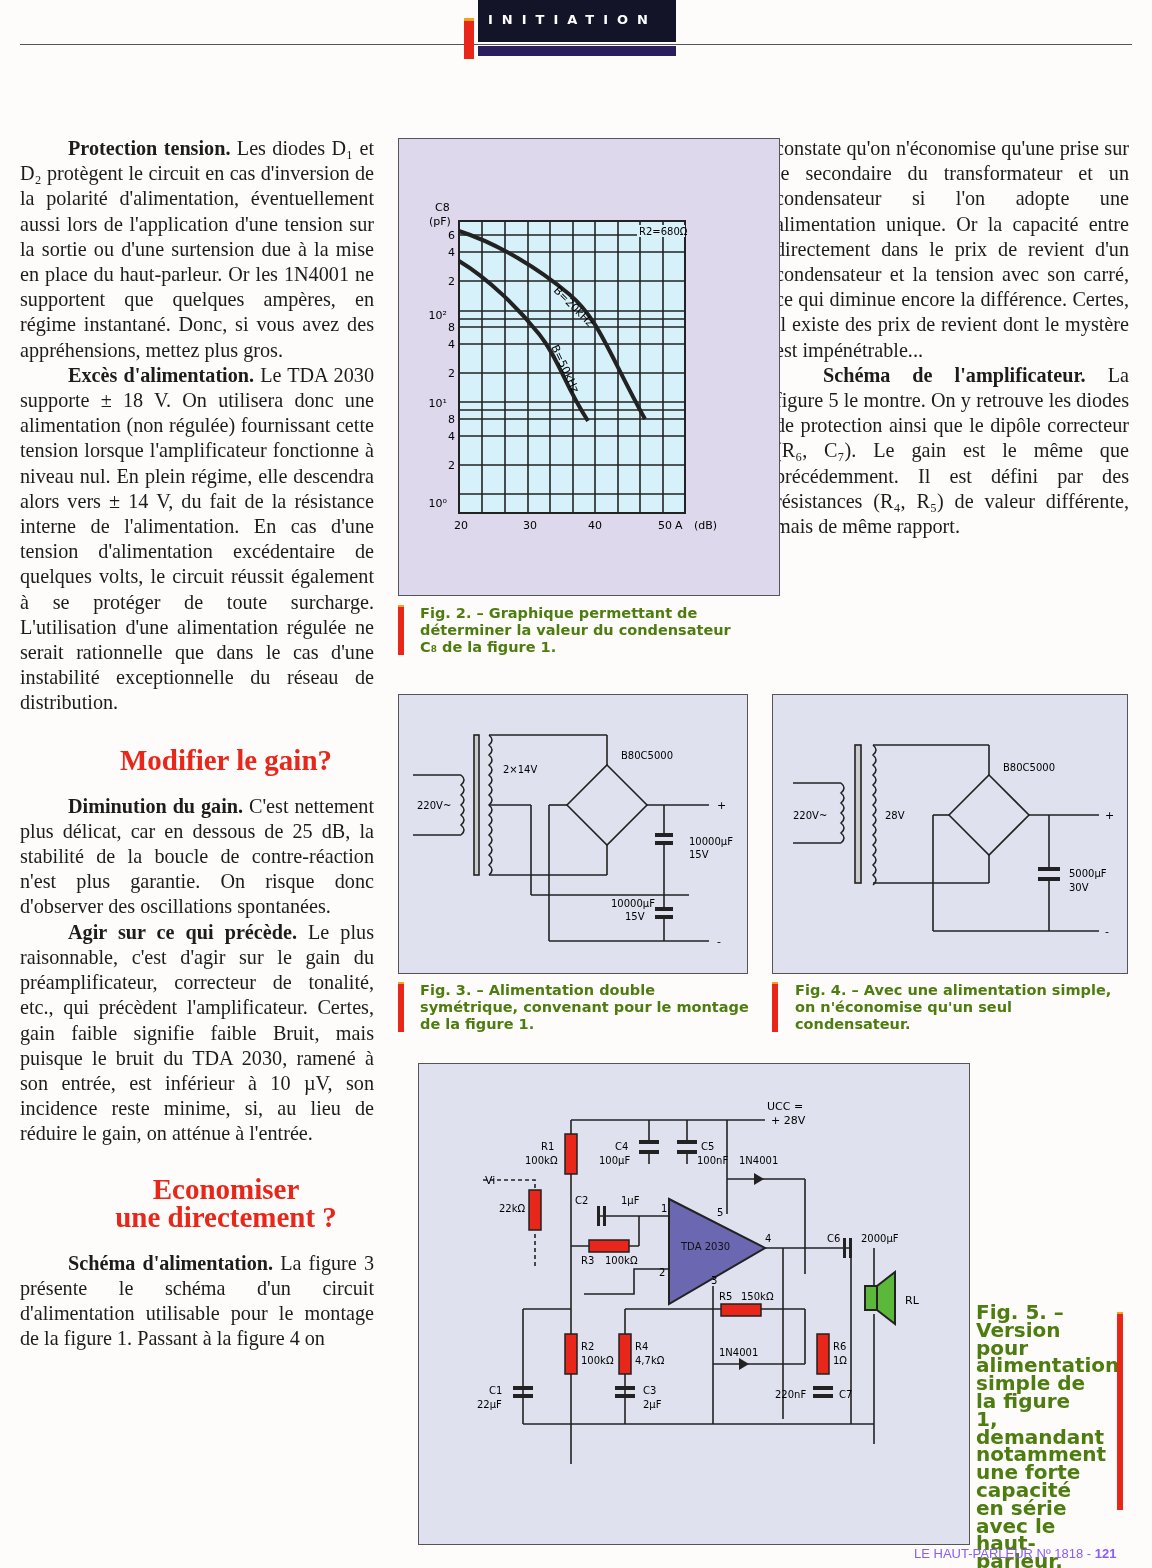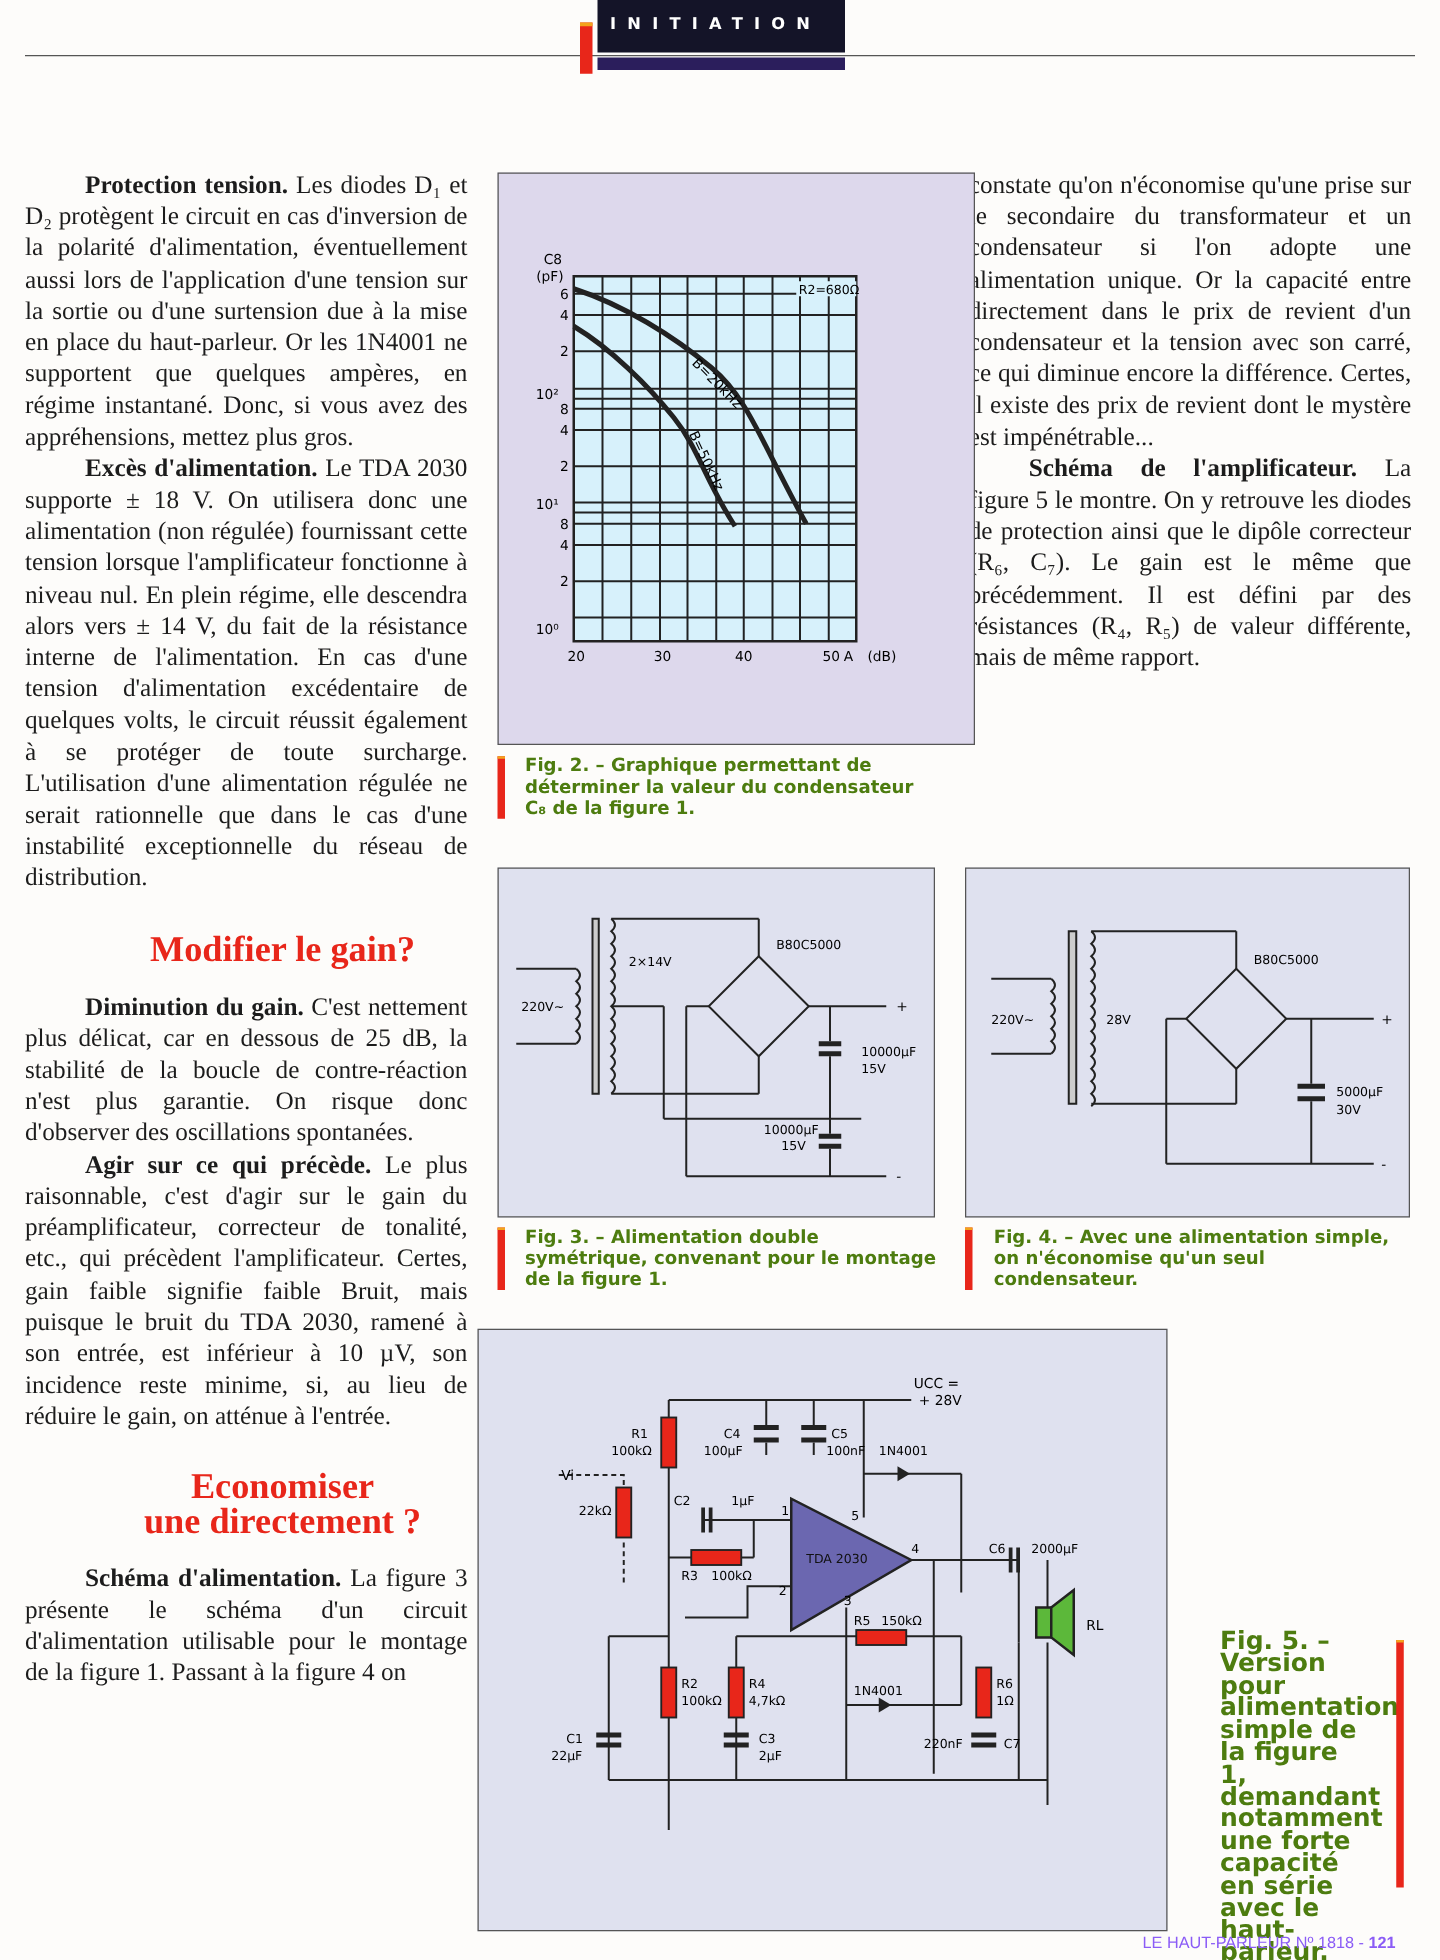--- a/index.html
+++ b/index.html
@@ -187,21 +187,21 @@
     <text x="230" y="76" font-size="10">B80C5000</text>
     <text x="296" y="182" font-size="10">5000µF</text>
     <text x="296" y="196" font-size="10">30V</text>
     <text x="332" y="124" font-size="11">+</text>
     <text x="332" y="240" font-size="11">-</text>
   </svg>
 </div>
 <div class="cap-bar" style="left:772px;top:982px;height:48px"></div>
 <div class="fig-caption" style="left:795px;top:982px;width:330px">Fig. 4. – Avec une alimentation simple, on n'économise qu'un seul condensateur.</div>
 
-<div class="fig-box" style="left:382px;top:1063px;width:550px;height:480px">
+<div class="fig-box" style="left:418px;top:1063px;width:550px;height:480px">
   <svg width="550" height="480">
     <g stroke="#222" stroke-width="1.6" fill="none">
       <line x1="152" y1="56" x2="346" y2="56"></line>
       <line x1="152" y1="56" x2="152" y2="400"></line>
       <line x1="230" y1="56" x2="230" y2="76"></line>
         <line x1="230" y1="90" x2="230" y2="100"></line>
       <line x1="268" y1="56" x2="268" y2="76"></line>
         <line x1="268" y1="90" x2="268" y2="100"></line>
       <line x1="308" y1="56" x2="308" y2="150"></line>
       <line x1="308" y1="115" x2="386" y2="115"></line>

